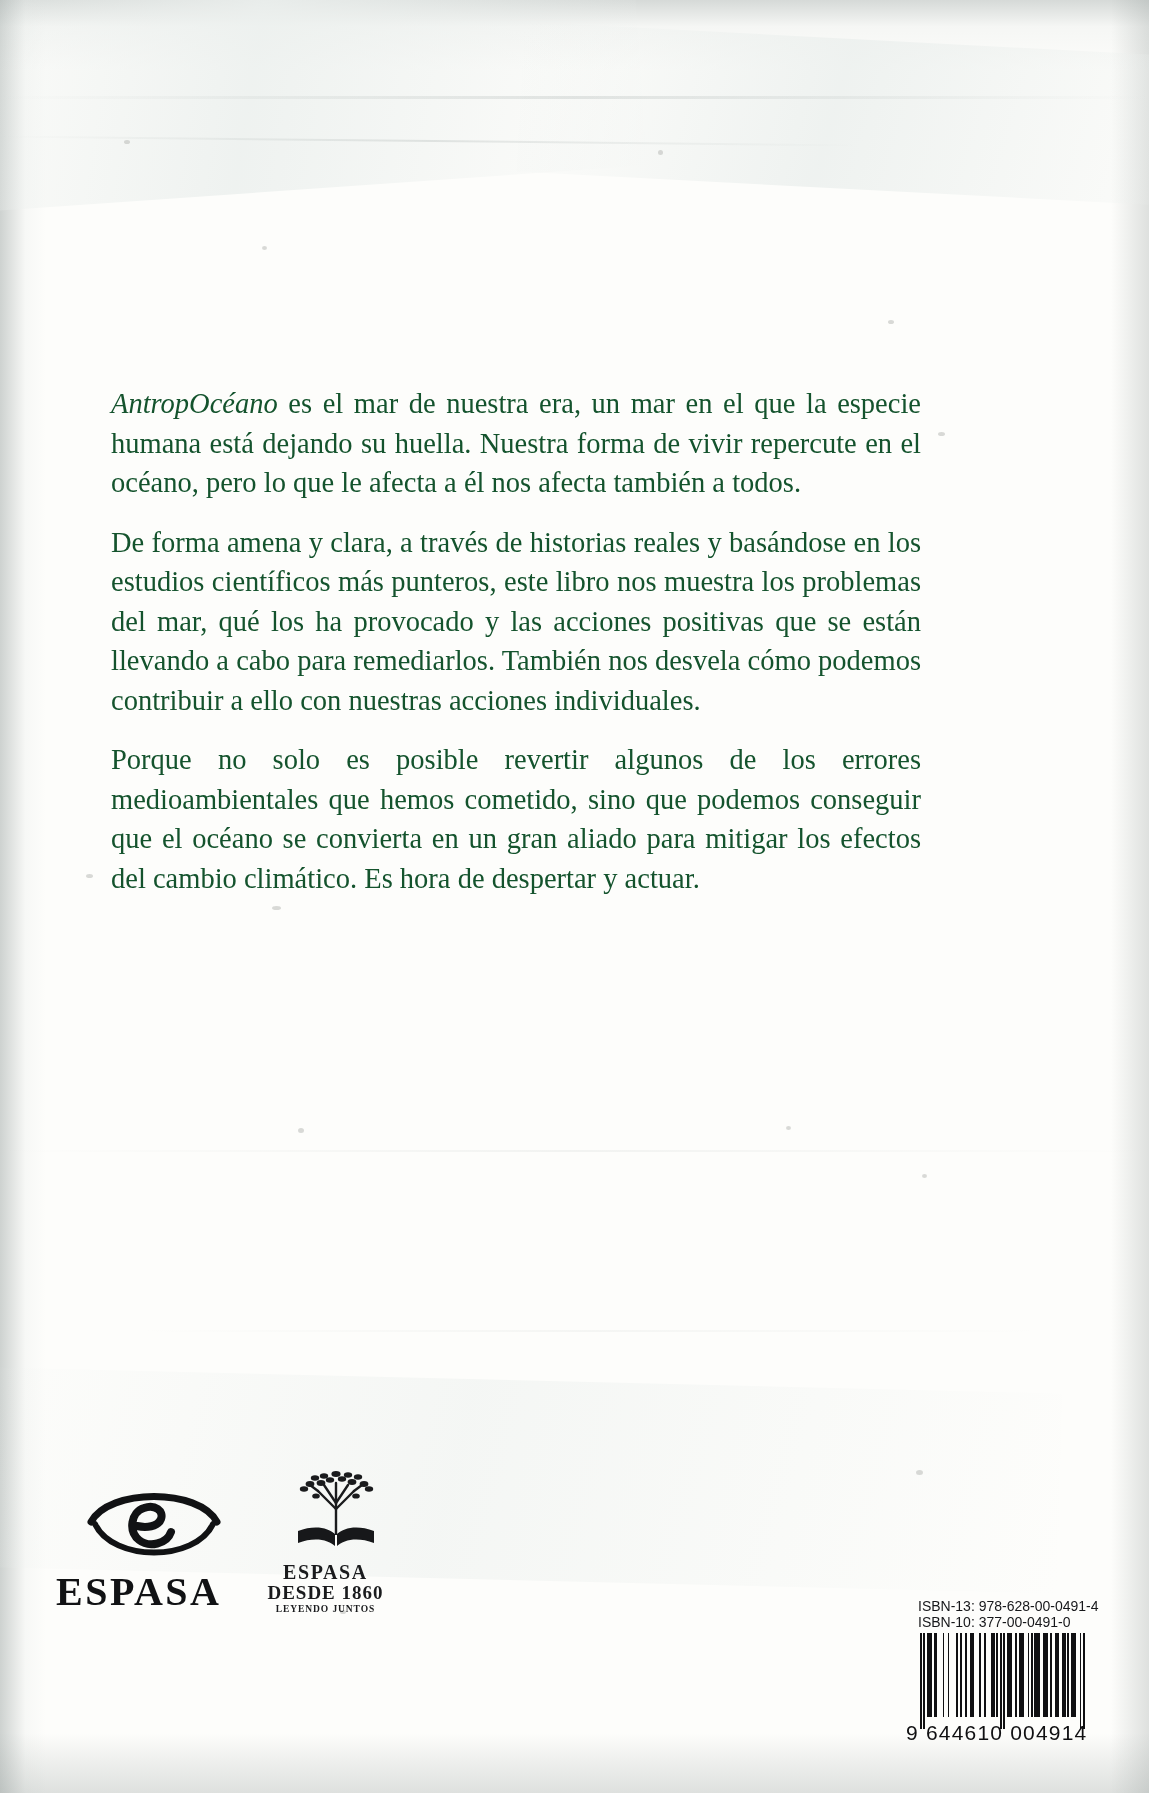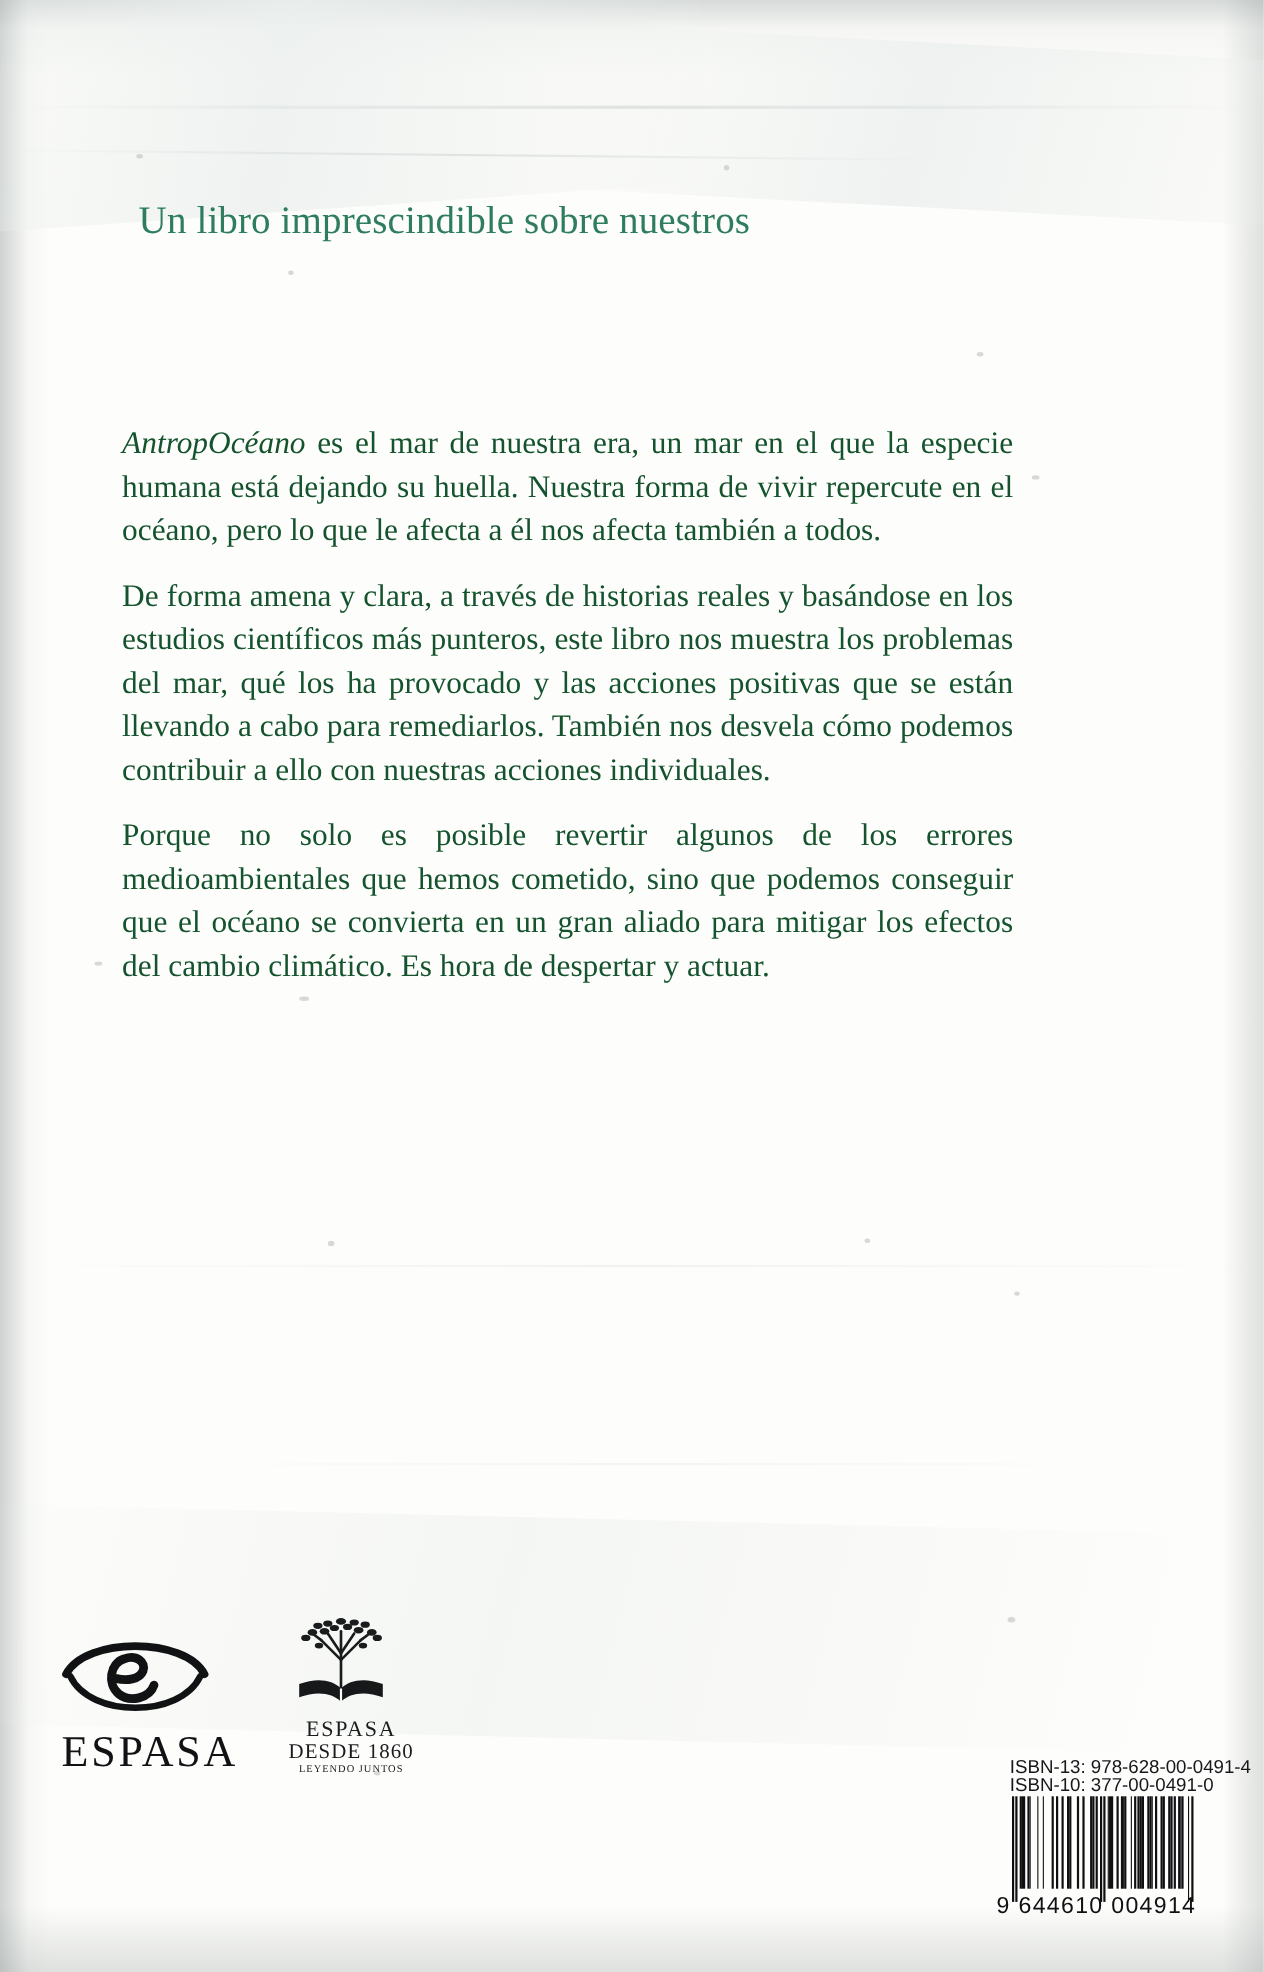--- a/index.html
+++ b/index.html
@@ -89,21 +89,21 @@
 
   
   #logos {
     position: absolute;
     left: 56px;
     bottom: 178px;
     display: flex;
     align-items: flex-end;
     gap: 46px;
   }
-  .logo-block { display:flex; flex-direction:column; align-items:flex-start; }
+  .logo-block { display:flex; flex-direction:column; align-items:flex-end;font-weight:bold; }
 
   .espasa-wordmark {
     font-family: "Liberation Serif", "DejaVu Serif", serif;
     font-size: 40px;
     letter-spacing: 2.5px;
     color: #111214;
     margin-top: 4px;
   }
 
   .tree-wordmark {
@@ -119,21 +119,21 @@
 
   
   #isbn-area {
     position: absolute;
     right: 19px;
     bottom: 42px;
     width: 212px;
   }
   #isbn-lines {
     font-family: "Liberation Sans", "DejaVu Sans", sans-serif;
-    font-size: 17px;
+    font-size: 14px;
     line-height: 15.5px;
     color: #16171a;
     margin-bottom: 3px;
     white-space: nowrap;
   }
   #barcode-box {
     position: relative;
     width: 166px;
     height: 118px;
     margin-left: 2px;
@@ -178,21 +178,20 @@
   <div class="speck" style="left:938px; top:432px; width:7px; height:4px;"></div>
   <div class="speck" style="left:86px; top:874px; width:7px; height:4px;"></div>
   <div class="speck" style="left:272px; top:906px; width:9px; height:4px;"></div>
   <div class="speck" style="left:298px; top:1128px; width:6px; height:5px;"></div>
   <div class="speck" style="left:786px; top:1126px; width:5px; height:4px;"></div>
   <div class="speck" style="left:922px; top:1174px; width:5px; height:4px;"></div>
   <div class="speck" style="left:340px; top:1610px; width:6px; height:4px;"></div>
   <div class="speck" style="left:916px; top:1470px; width:7px; height:5px;"></div>
 
   <div id="headline">
-    <span class="hl-line">Un libro imprescindible sobre nuestros</span>
   </div>
 
   <div id="blurb">
     <p><span class="it">AntropOcéano</span><span> es el mar de nuestra era, un mar en el que la especie humana está dejando su huella. Nuestra forma de vivir repercute en el océano, pero lo que le afecta a él nos afecta también a todos.</span></p>
     <p>De forma amena y clara, a través de historias reales y basándose en los estudios científicos más punteros, este libro nos muestra los problemas del mar, qué los ha provocado y las acciones positivas que se están llevando a cabo para remediarlos. También nos desvela cómo podemos contribuir a ello con nuestras acciones individuales.</p>
     <p>Porque no solo es posible revertir algunos de los errores medioambientales que hemos cometido, sino que podemos conseguir que el océano se convierta en un gran aliado para mitigar los efectos del cambio climático. Es hora de despertar y actuar.</p>
   </div>
 
   <div id="logos">
 

